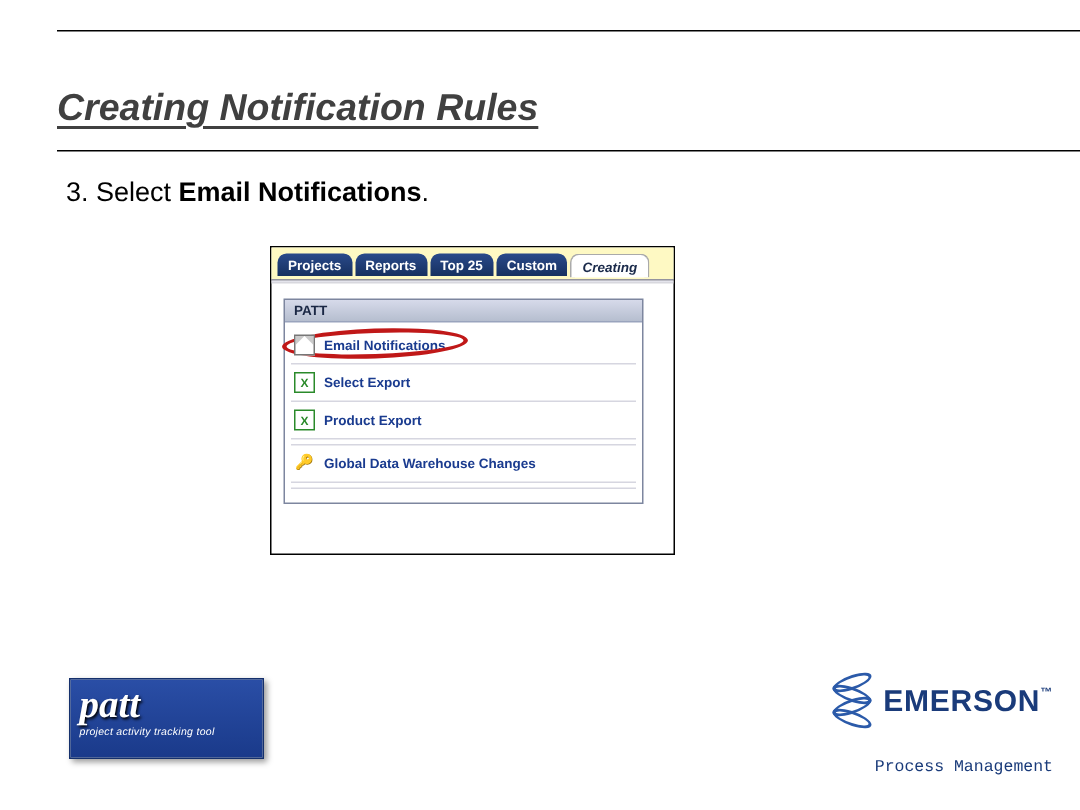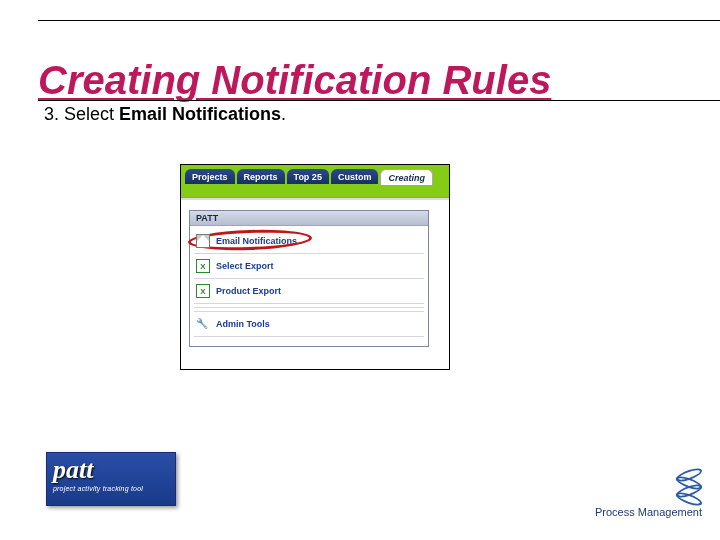--- a/index.html
+++ b/index.html
@@ -15,51 +15,51 @@
   .top-rule {
     position: absolute;
     left: 38px; right: 0; top: 20px;
     height: 1px; background: #000;
   }
   .title-wrap {
     position: absolute;
     left: 38px; top: 58px;
   }
   .title {
-    font-size: 40px;
+    font-size: 25px;
     font-weight: bold;
     font-style: italic;
     text-decoration: underline;
     text-decoration-thickness: 2px;
     text-underline-offset: 4px;
-    color: #be185d;
+    color: #404040;
   }
   .title-rule {
     position: absolute;
     left: 38px; right: 0; top: 100px;
     height: 1px; background: #000;
   }
   .step {
     position: absolute;
-    left: 44px; top: 104px;
+    left: 44px; top: 118px;
     font-size: 18px;
     color: #000;
   }
   .step b { font-weight: bold; }
   .screenshot {
     position: absolute;
     left: 180px; top: 164px;
     width: 270px; height: 206px;
     border: 1px solid #000;
     background: #fff;
   }
   .tab-row {
     display: flex;
-    background: #84cc16;
-    padding: 4px 4px 13px 4px;
+    background: #fef9c3;
+    padding: 4px 4px 2px 4px;
     gap: 2px;
     align-items: flex-end;
   }
   .tab {
     font-size: 9px;
     font-weight: bold;
     color: #fff;
     padding: 3px 7px 2px 7px;
     border-top-left-radius: 6px;
     border-top-right-radius: 6px;
@@ -199,21 +199,22 @@
     font-size: 20px;
     font-weight: 600;
     letter-spacing: .5px;
   }
   .emerson .brand .tiny {
     font-size: 8px;
     vertical-align: top;
   }
   .emerson .sub {
     font-size: 11px;
-    margin-top: 0;
+    margin-top: 20px;
+    font-family: Liberation Mono, monospace;
   }
 </style>
 </head>
 <body>
 
 <div class="top-rule"></div>
 
 <div class="title-wrap">
   <span class="title">Creating Notification Rules</span>
 </div>
@@ -246,39 +247,42 @@
           <span class="icon ico-excel"></span>
           <span>Select Export</span>
         </li>
         <hr>
         <li>
           <span class="icon ico-excel"></span>
           <span>Product Export</span>
         </li>
         <hr>
         <hr>
-        <hr>
-        <li>
-          <span class="icon ico-admin"></span>
-          <span>Admin Tools</span>
-        </li>
+        <li>
+          <span class="icon ico-key"></span>
+          <span>Global Data Warehouse Changes</span>
+        </li>
+        <hr>
         <hr>
       </ul>
     </div>
   </div>
 </div>
 
 <div class="patt-logo">
   <div class="big">patt</div>
   <span class="small">project activity tracking tool</span>
 </div>
 
 <div class="emerson">
   <div class="wordmark">
     <div class="helix">
       <span></span>
         <span></span>
         <span></span>
         <span></span>
     </div>
+    <div class="brand">
+      <span>EMERSON</span><span class="tiny">™</span>
+    </div>
   </div>
   <div class="sub">Process Management</div>
 </div>
 
 </body></html>

